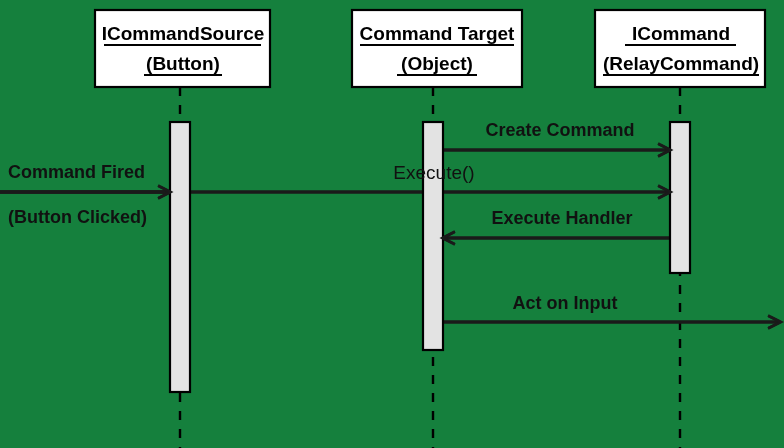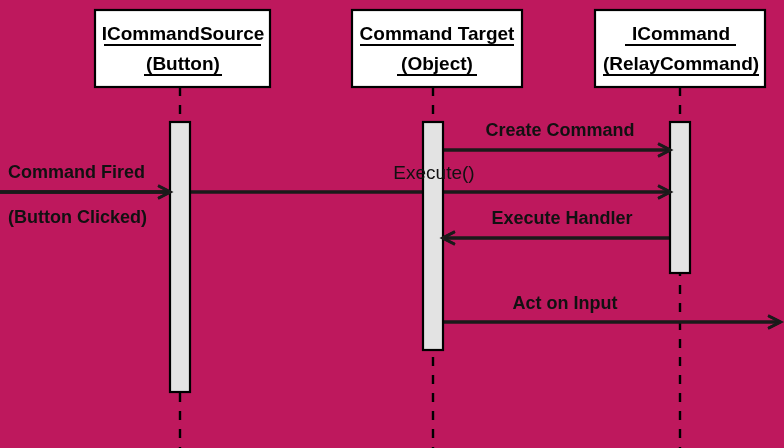--- a/index.html
+++ b/index.html
@@ -7,21 +7,21 @@
     padding: 0;
     background: #ffffff;
   }
   body {
     font-family: "Liberation Sans", sans-serif;
   }
   #diagram-root {
     position: relative;
     width: 784px;
     height: 448px;
-    background: #be185d;
+    background: #15803d;
     overflow: hidden;
   }
   svg#seq-svg {
     display: block;
     width: 784px;
     height: 448px;
   }
   .lifeline-box {
     fill: #ffffff;
     stroke: #000000;

